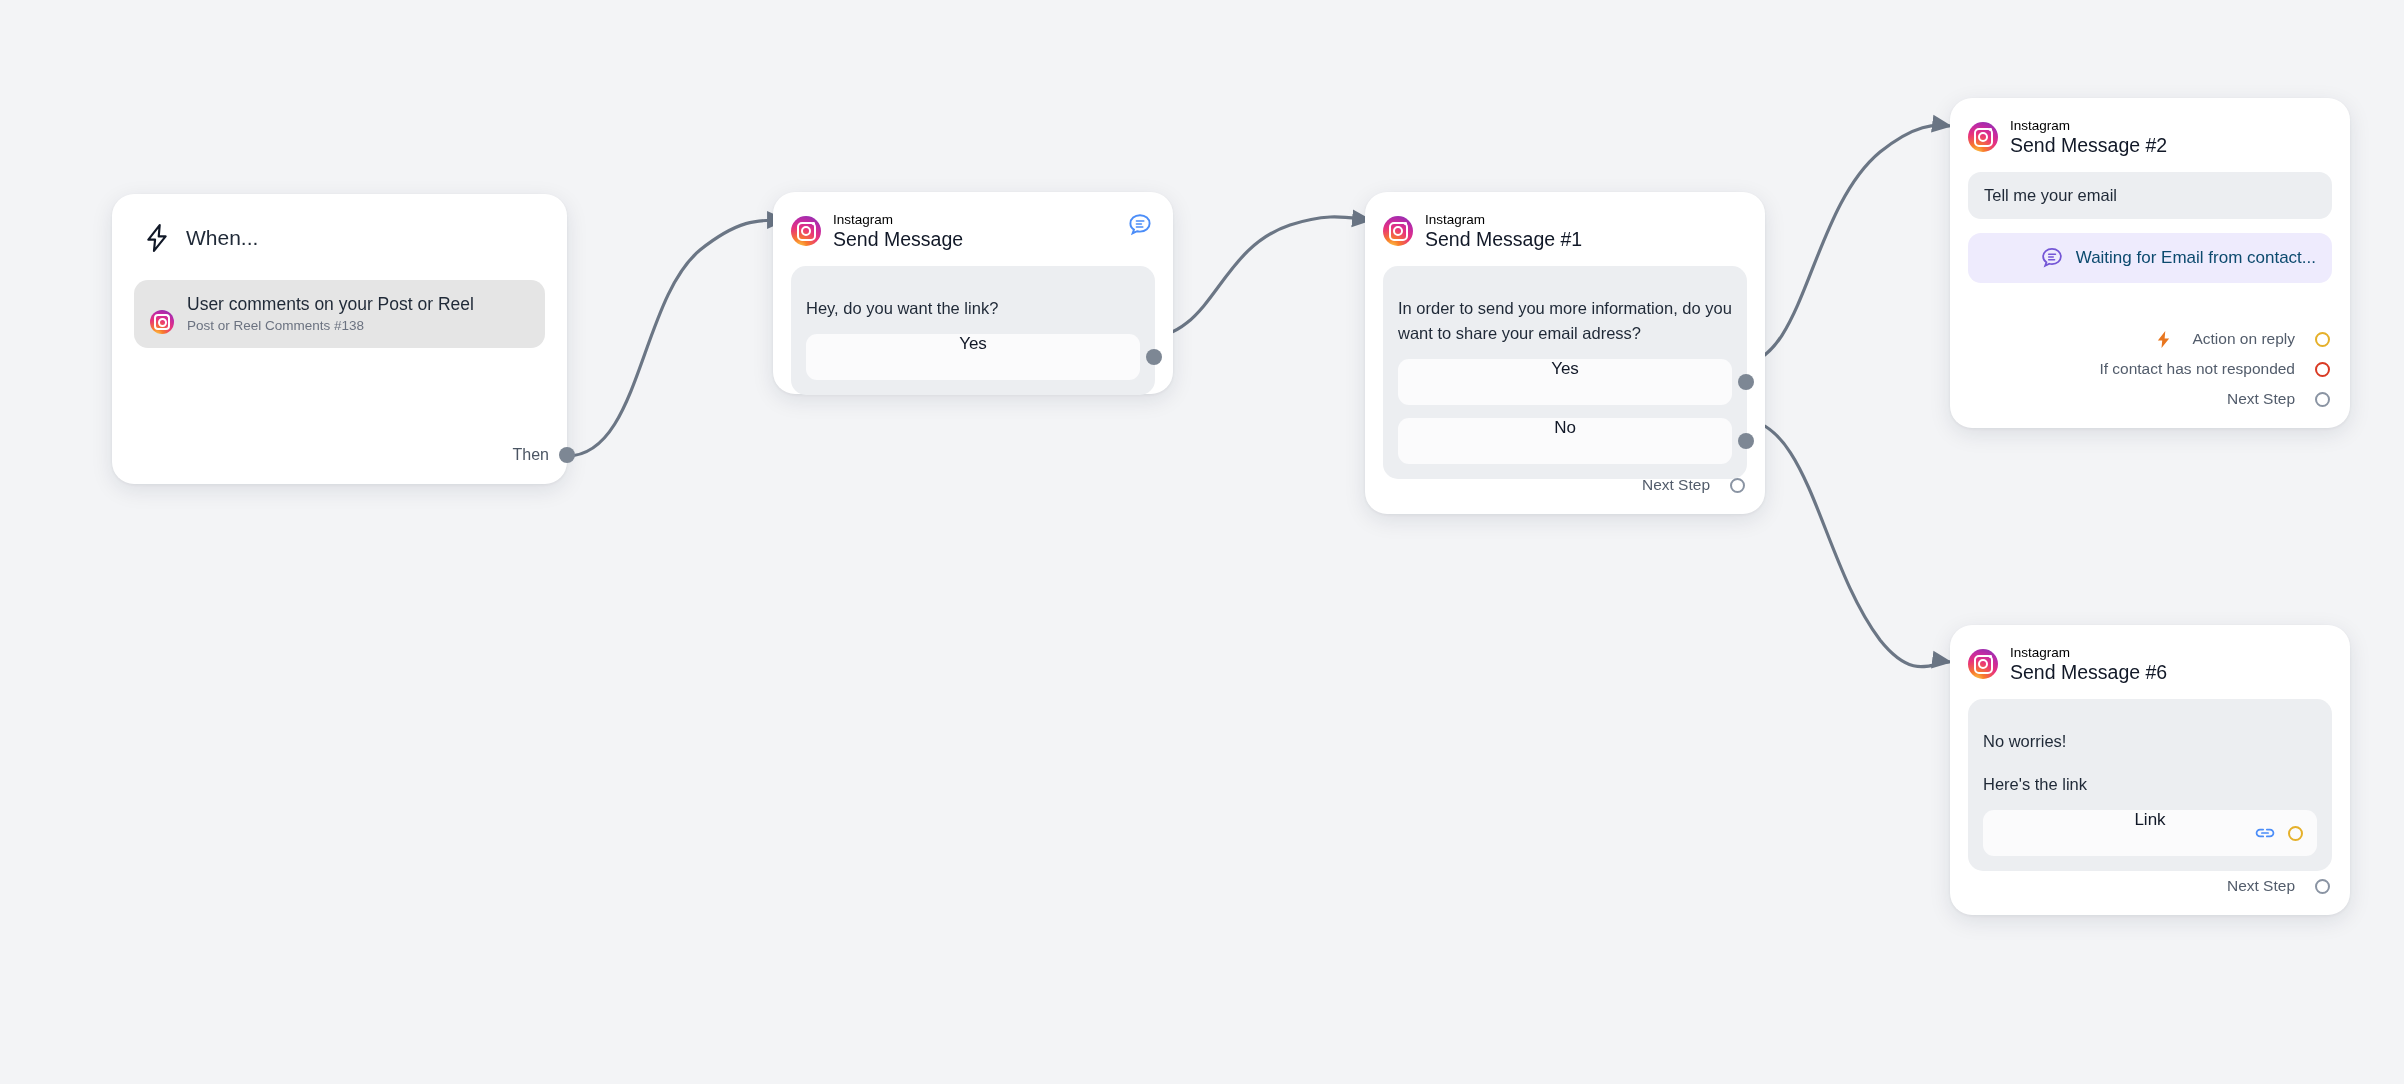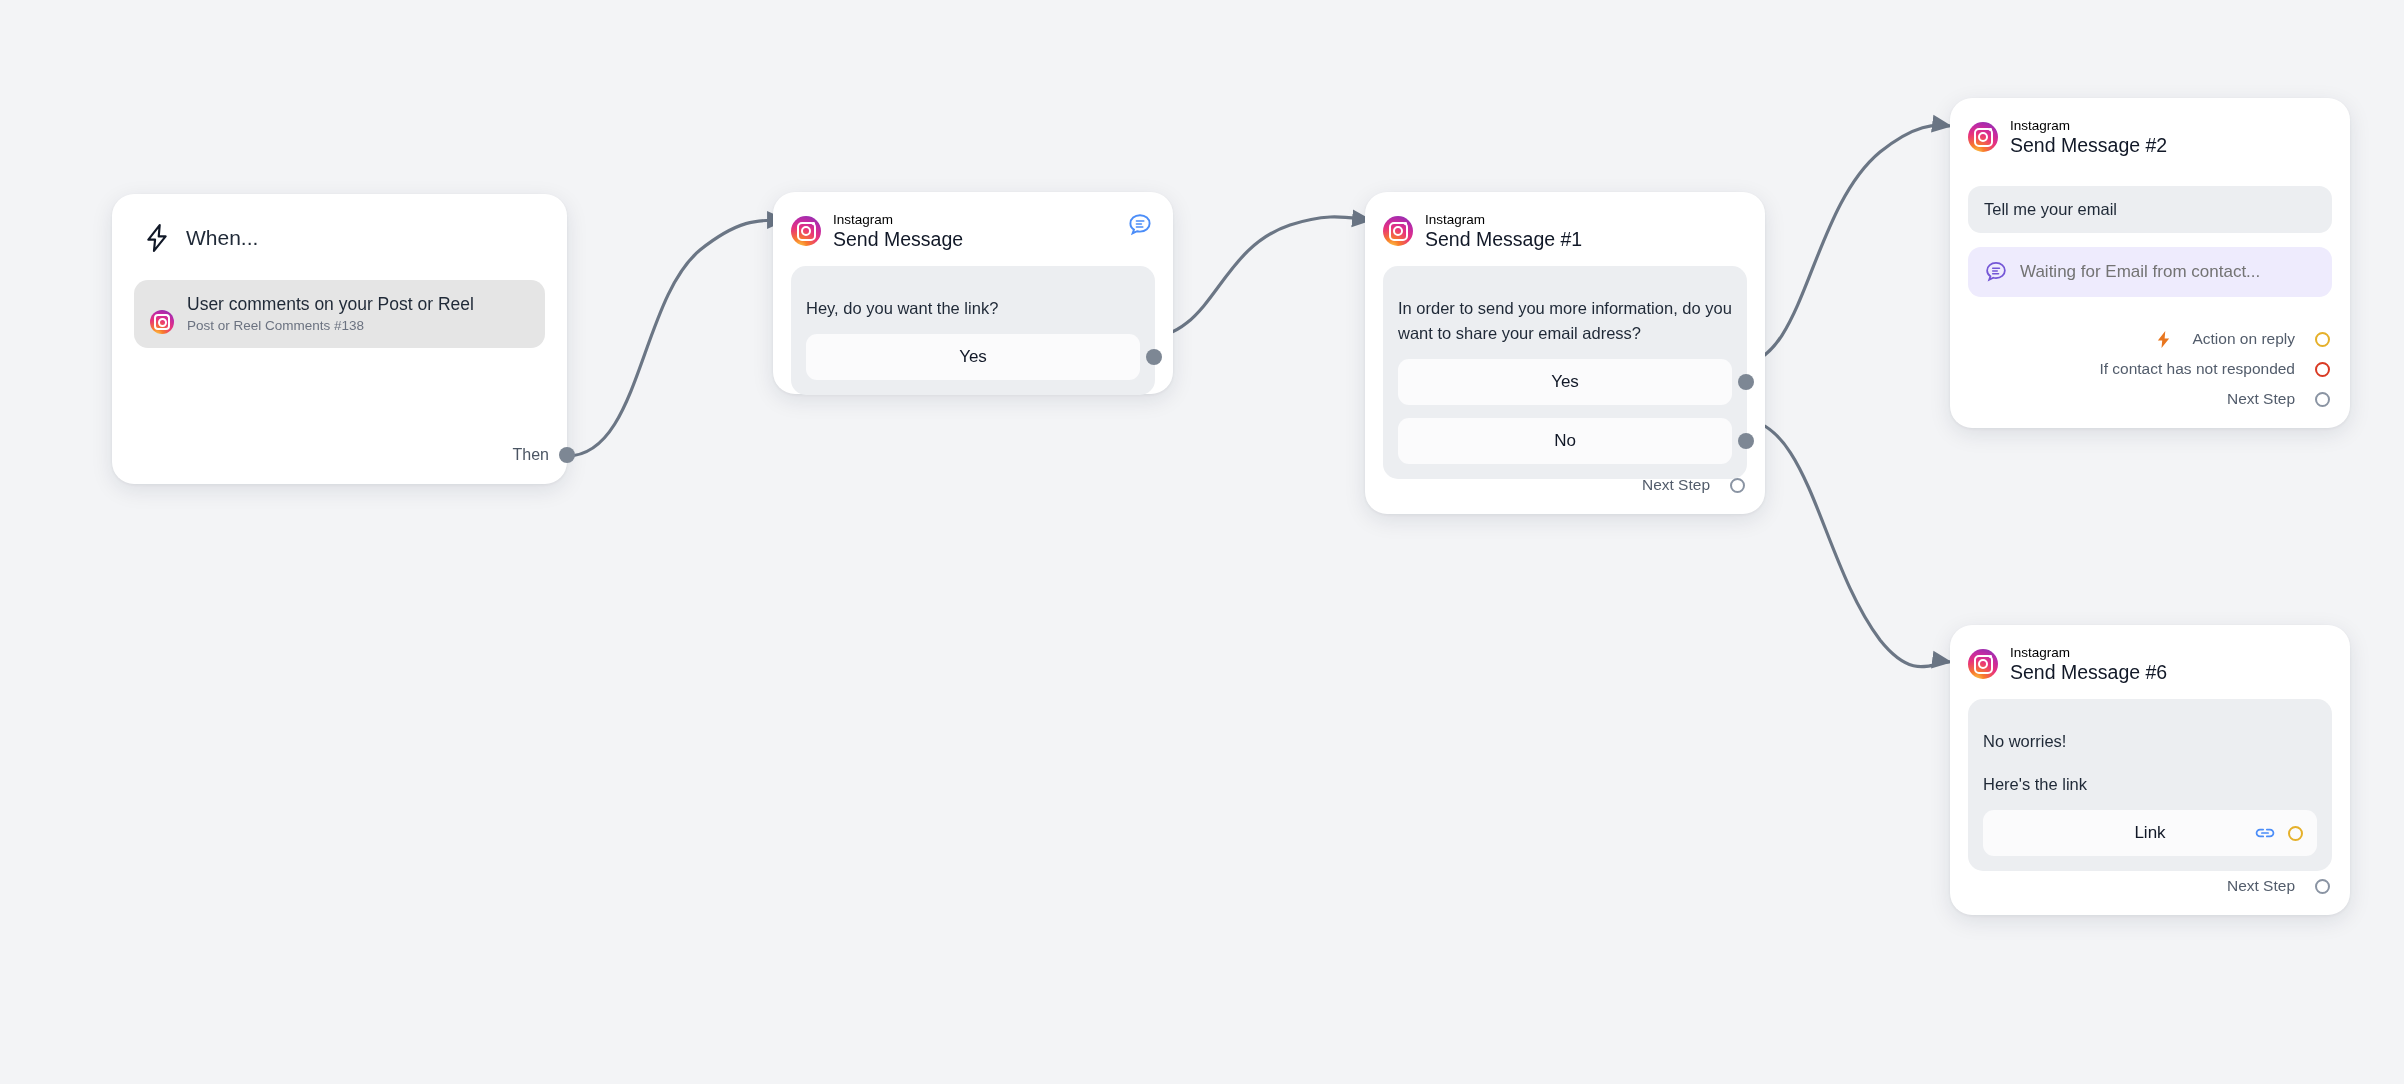--- a/index.html
+++ b/index.html
@@ -71,32 +71,32 @@
   .card-head{display:flex;align-items:center;gap:12px;position:relative;height:42px;}
   .head-texts{display:flex;flex-direction:column;}
   .head-app{font-size:13.5px;color:#000000;line-height:16px;}
   .head-title{font-size:19.5px;color:#111827;line-height:23px;}
   .head-icon{position:absolute;right:2px;top:2px;}
 
   .msg-group{margin-top:14px;background:#eceef1;border-radius:15px;padding:30px 15px 15px 15px;}
   .msg-text{font-size:16.5px;color:#1f2937;line-height:25px;}
   .opt{
     position:relative;margin-top:13px;background:#fbfbfc;border-radius:11px;height:46px;
-    display:flex;align-items:center;justify-content:center;font-size:17px;color:#111827;
+    display:flex;align-items:flex-start;justify-content:center;font-size:17px;color:#111827;
   }
   .opt .handle{
     position:absolute;right:-22px;top:50%;transform:translateY(-50%);
     width:16px;height:16px;border-radius:50%;background:#7d8794;
   }
   .opt .opt-icons{position:absolute;right:14px;top:50%;transform:translateY(-50%);display:flex;align-items:center;gap:12px;}
 
-  .plain-msg{margin-top:28px;background:#eceef1;border-radius:13px;padding:14px 16px;font-size:16.5px;color:#1f2937;}
+  .plain-msg{margin-top:14px;background:#eceef1;border-radius:13px;padding:14px 16px;font-size:16.5px;color:#1f2937;}
   .wait-badge{
     margin-top:14px;background:#eeebfd;border-radius:13px;padding:13px 16px;
-    display:flex;align-items:center;gap:12px;font-size:17px;color:#737373;
+    display:flex;align-items:center;gap:12px;font-size:17px;color:#0c4a6e;justify-content:flex-end;
   }
 
   .port-row{display:flex;align-items:center;justify-content:flex-end;gap:20px;height:30px;margin-top:8px;}
   .port-label{font-size:15.5px;color:#525c6b;}
   .port-ring{width:15px;height:15px;border-radius:50%;border:2.4px solid #8a94a3;box-sizing:border-box;background:#fff;}
   .port-ring.amber{border-color:#e5b02a;}
   .port-ring.red{border-color:#d93a24;}
   .ports{position:absolute;right:20px;bottom:14px;display:flex;flex-direction:column;align-items:flex-end;}
   .ports .port-row{margin-top:0;}
   .yellow-ring{width:15px;height:15px;border-radius:50%;border:2.6px solid #e5b02a;box-sizing:border-box;}

